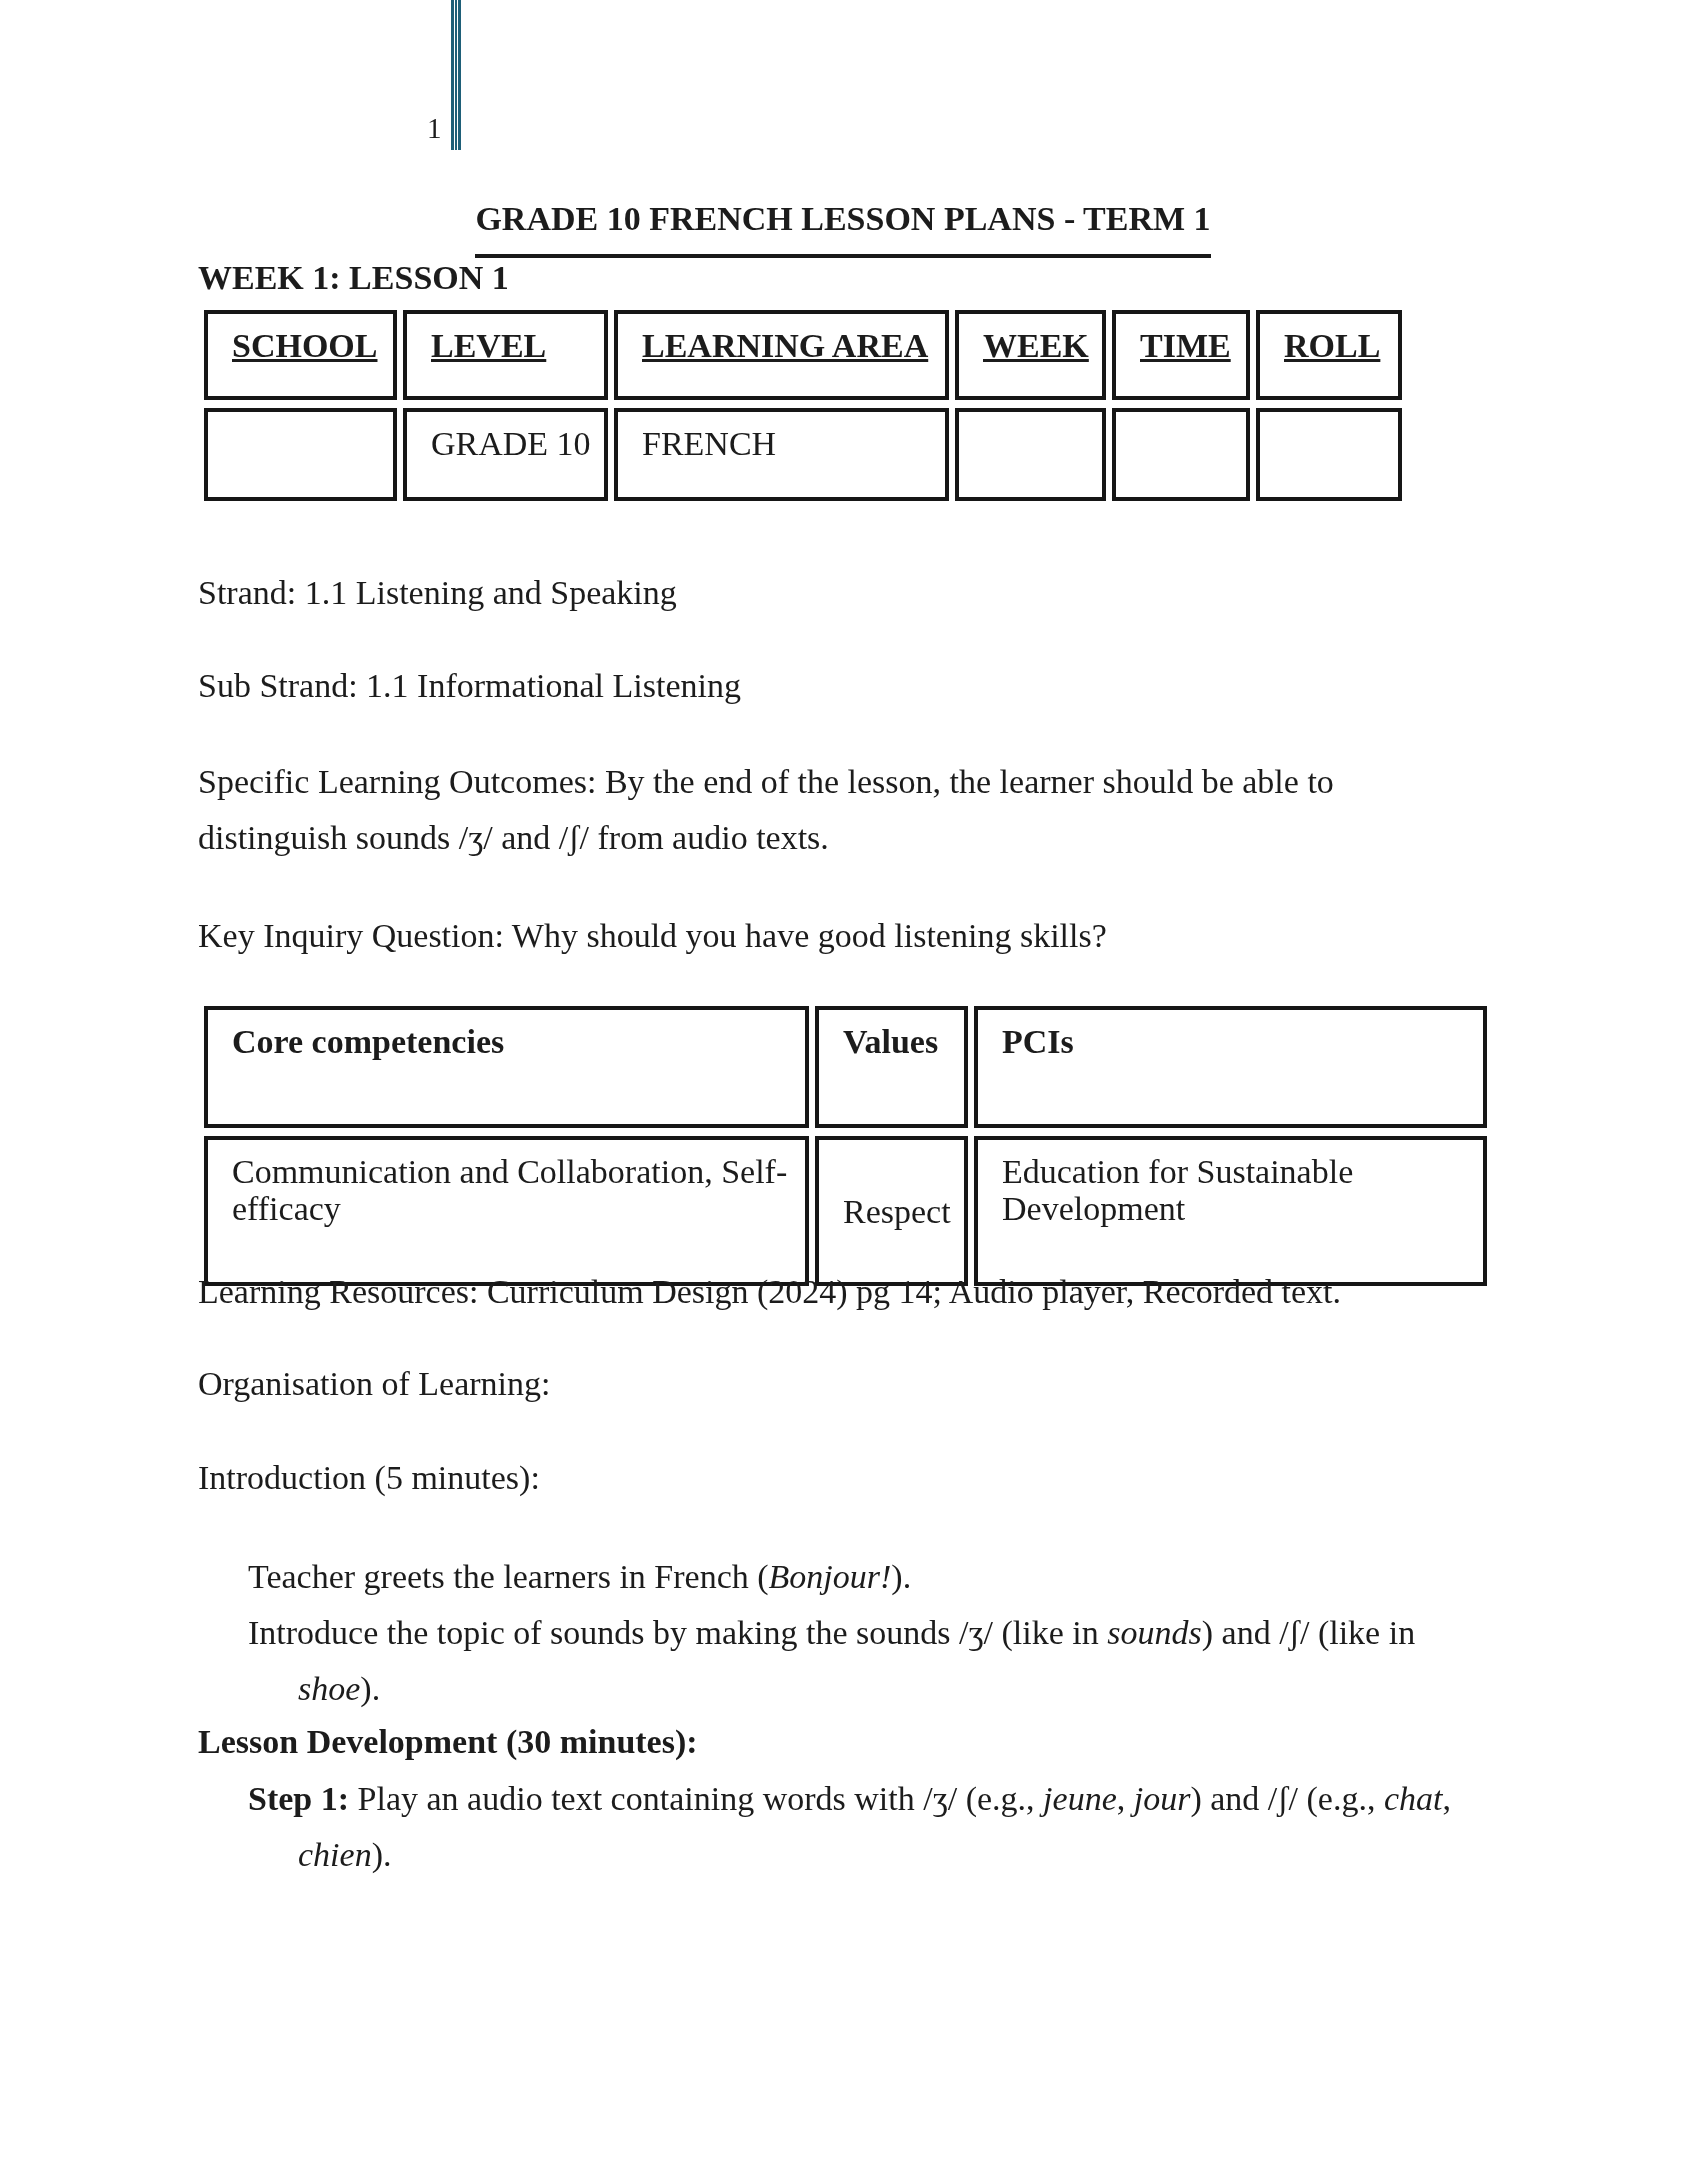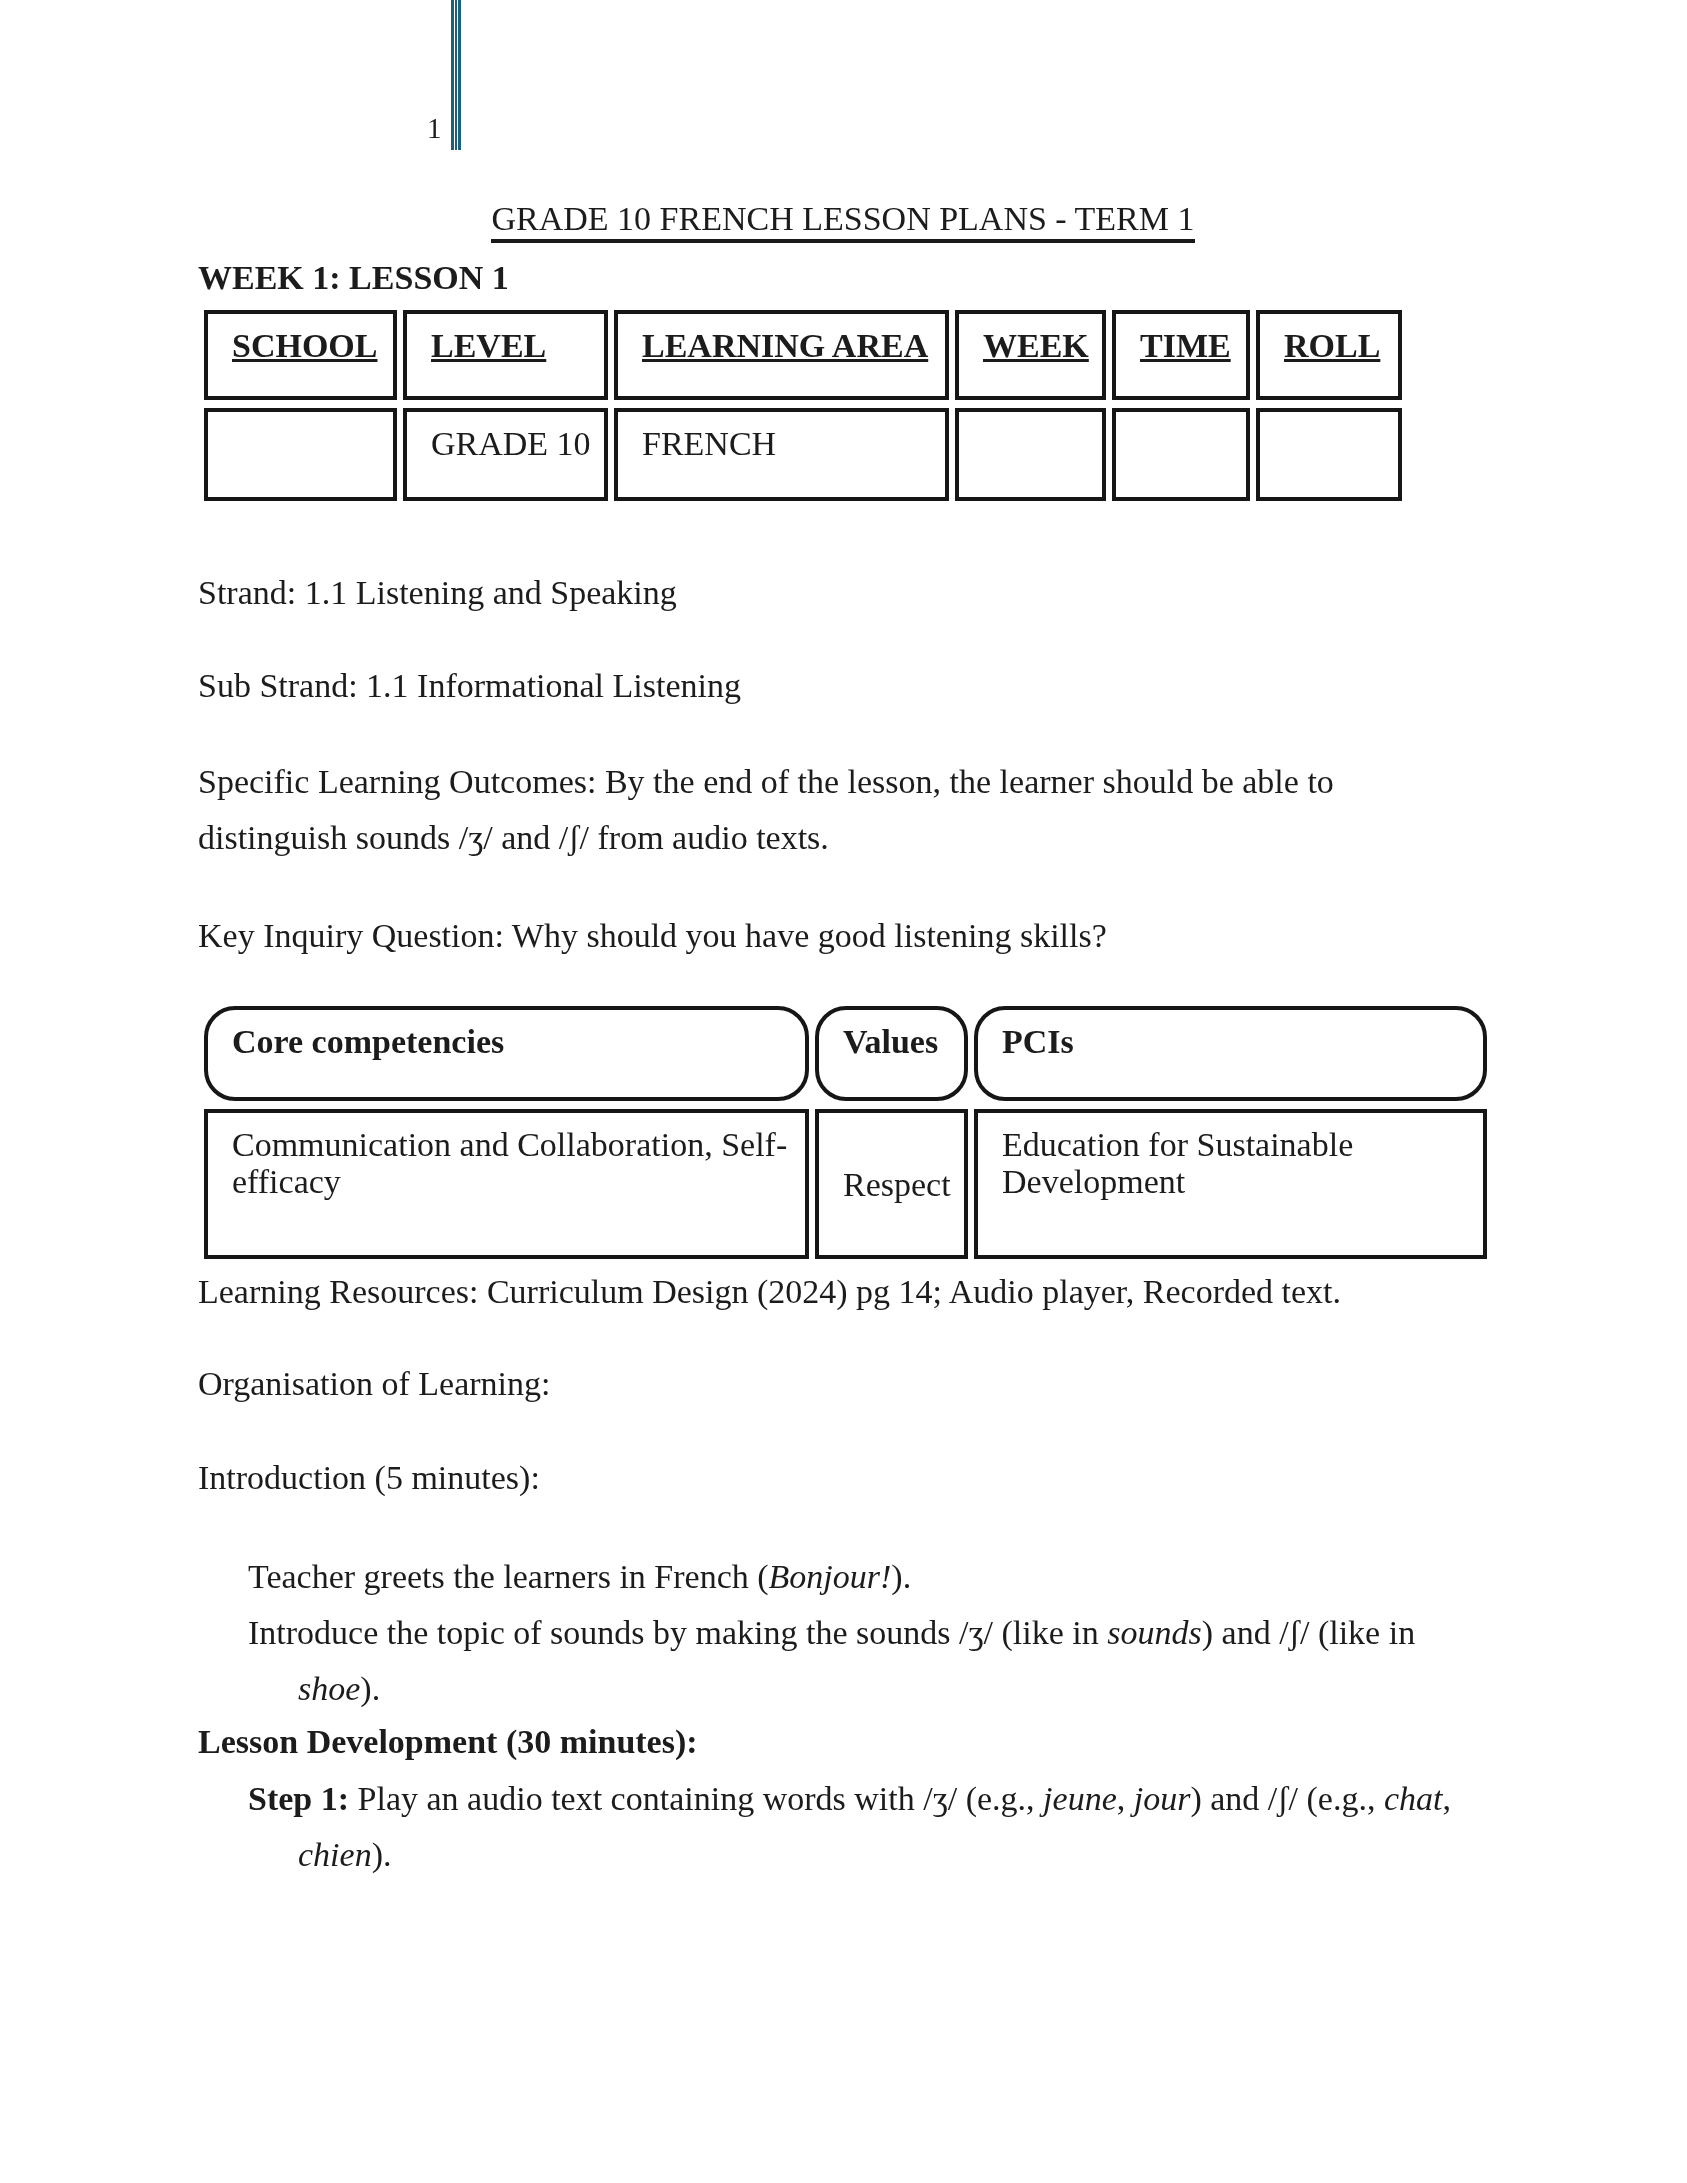--- a/index.html
+++ b/index.html
@@ -17,42 +17,42 @@
   .b { font-weight:bold; }
   .i { font-style:italic; }
 
   .page-num { left:427px; top:111px; font-size:29px; line-height:34px; }
 
   .rule { left:451px; top:0; width:10px; height:150px; display:flex; justify-content:space-between; }
   .rule .stripe { background:#1e5f78; height:100%; }
   .rule .s1 { width:2.6px; } .rule .s2 { width:2px; } .rule .s3 { width:2.6px; }
 
   .title-wrap { left:198px; top:198px; width:1290px; text-align:center; line-height:42px; }
-  .title-text { font-weight:normal; font-size:34px; border-bottom:4.6px solid #191919; padding-bottom:2px; }
+  .title-text { font-weight:bold; font-size:34px; border-bottom:4.6px solid #191919; padding-bottom:17px; }
 
   .week { left:198px; top:257px; font-size:34px; font-weight:bold; line-height:42px; }
 
   table.grid { border-collapse:separate; border-spacing:6.6px 8px; table-layout:fixed; }
   table.grid td, table.grid th {
     border:4px solid #161616;
     vertical-align:top;
     text-align:left;
     font-size:34px;
     line-height:37px;
     padding:13.2px 13.2px 0 24px;
     overflow:hidden;
   }
   table.grid th { font-weight:bold; }
 
   .t-info { left:198px; top:302px; }
   .t-info th { height:90px;text-decoration:underline; }
   .t-info td { height:93px; }
 
   .t-comp { left:198px; top:998px; }
-  .t-comp th { height:95px; padding-top:16px;border-radius:31px; }
+  .t-comp th { height:122px; padding-top:16px; }
   .t-comp td { height:150px; line-height:56px; padding-top:0; }
   .t-comp td.mid { vertical-align:middle; padding-top:0; }
 
   .para { line-height:56px; width:1290px; left:198px; }
 
   .list { left:248px; width:1244px; line-height:56px; }
   .list .item { padding-left:50px; text-indent:-50px; }
 
   .hang { left:248px; width:1244px; line-height:56px; padding-left:50px; text-indent:-50px; }
 </style>

